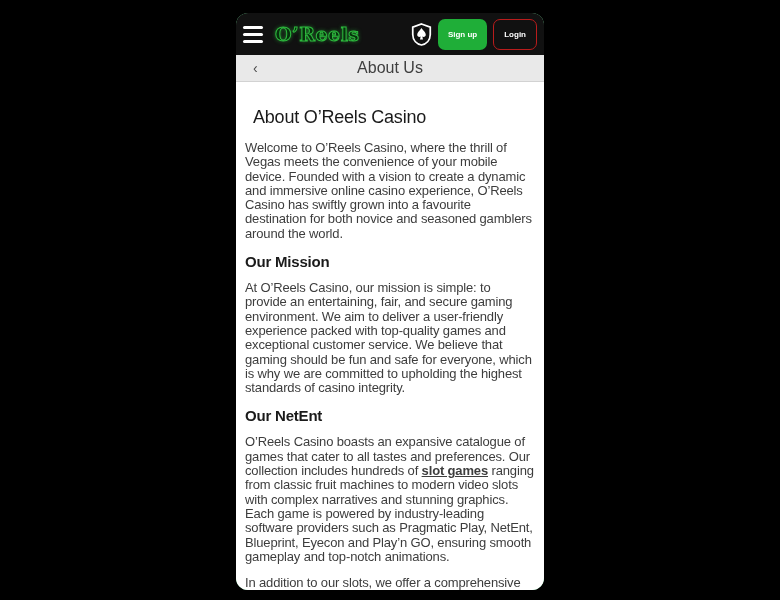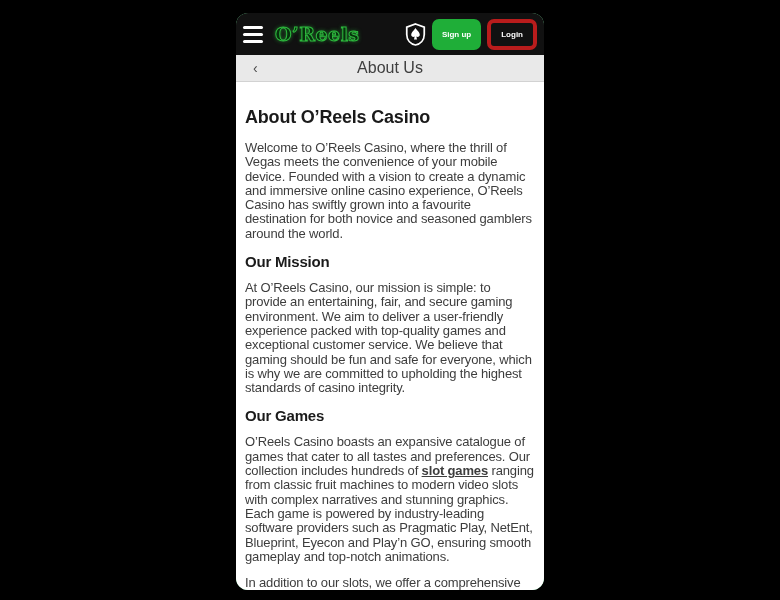--- a/index.html
+++ b/index.html
@@ -25,31 +25,31 @@
     color:#06310c;-webkit-text-stroke:1px var(--logo-green);
     text-shadow:0 0 4px rgba(45,184,61,.85);margin-left:6px;flex:0 0 auto;cursor:pointer;
   }
   .hdr .spacer{flex:1 1 auto;}
   .shield{width:21px;height:23px;flex:0 0 auto;cursor:pointer;}
   .btn{
     height:31px;border-radius:7px;font-size:8px;font-family:"Liberation Sans",sans-serif;
     display:flex;align-items:center;justify-content:center;padding:0 10px;cursor:pointer;flex:0 0 auto;
   }
   .btn-signup{background:var(--accent-green);color:#fff;font-weight:700;border:none;}
-  .btn-login{background:transparent;color:#fff;font-weight:600;border:4px solid #b91c1c;}
+  .btn-login{background:transparent;color:#fff;font-weight:600;border:1px solid #b91c1c;}
   
   .nav{
     height:27px;flex:0 0 27px;background:var(--nav-bg);border-bottom:1px solid #d2d2d2;
     display:flex;align-items:center;position:relative;
   }
   .nav .back{position:absolute;left:17px;font-size:14px;color:#4a4a4a;line-height:1;cursor:pointer;}
   .nav .ttl{flex:1;text-align:center;font-size:16px;color:#3f3f3f;}
   
   .content{flex:1 1 auto;background:#fff;padding:25px 9px 0;overflow:hidden;}
-  .content h1{font-size:18px;font-weight:700;color:var(--heading-text);margin:0 0 13px;letter-spacing:-.2px;}
+  .content h1{font-size:18px;font-weight:400;color:var(--heading-text);margin:0 8px 13px;letter-spacing:-.2px;}
   .content h2{font-size:15px;font-weight:700;color:var(--heading-text);margin:10px 0 11px;letter-spacing:-.2px;}
   .content p{
     font-size:13px;line-height:14.3px;color:var(--body-text);
     margin:0 0 12px;letter-spacing:-.15px;
   }
   .content a{color:inherit;font-weight:700;}
 </style>
 </head>
 <body>
 
@@ -74,18 +74,18 @@
   <div class="nav">
     <span class="back">‹</span>
     <span class="ttl">About Us</span>
   </div>
 
   <div class="content">
       <h1>About O’Reels Casino</h1>
       <p>Welcome to O’Reels Casino, where the thrill of Vegas meets the convenience of your mobile device. Founded with a vision to create a dynamic and immersive online casino experience, O’Reels Casino has swiftly grown into a favourite destination for both novice and seasoned gamblers around the world.</p>
       <h2>Our Mission</h2>
       <p>At O’Reels Casino, our mission is simple: to provide an entertaining, fair, and secure gaming environment. We aim to deliver a user-friendly experience packed with top-quality games and exceptional customer service. We believe that gaming should be fun and safe for everyone, which is why we are committed to upholding the highest standards of casino integrity.</p>
-      <h2>Our Games</h2>
+      <h2>Our NetEnt</h2>
       <p>O’Reels Casino boasts an expansive catalogue of games that cater to all tastes and preferences. Our collection includes hundreds of <a href="#">slot games</a> ranging from classic fruit machines to modern video slots with complex narratives and stunning graphics. Each game is powered by industry-leading software providers such as Pragmatic Play, NetEnt, Blueprint, Eyecon and Play’n GO, ensuring smooth gameplay and top-notch animations.</p>
       <p>In addition to our slots, we offer a comprehensive range of <a href="#">table into</a>, including multiple variations of blackjack, roulette, and baccarat.</p>
     </div>
 
 </div>
 
 </body></html>

